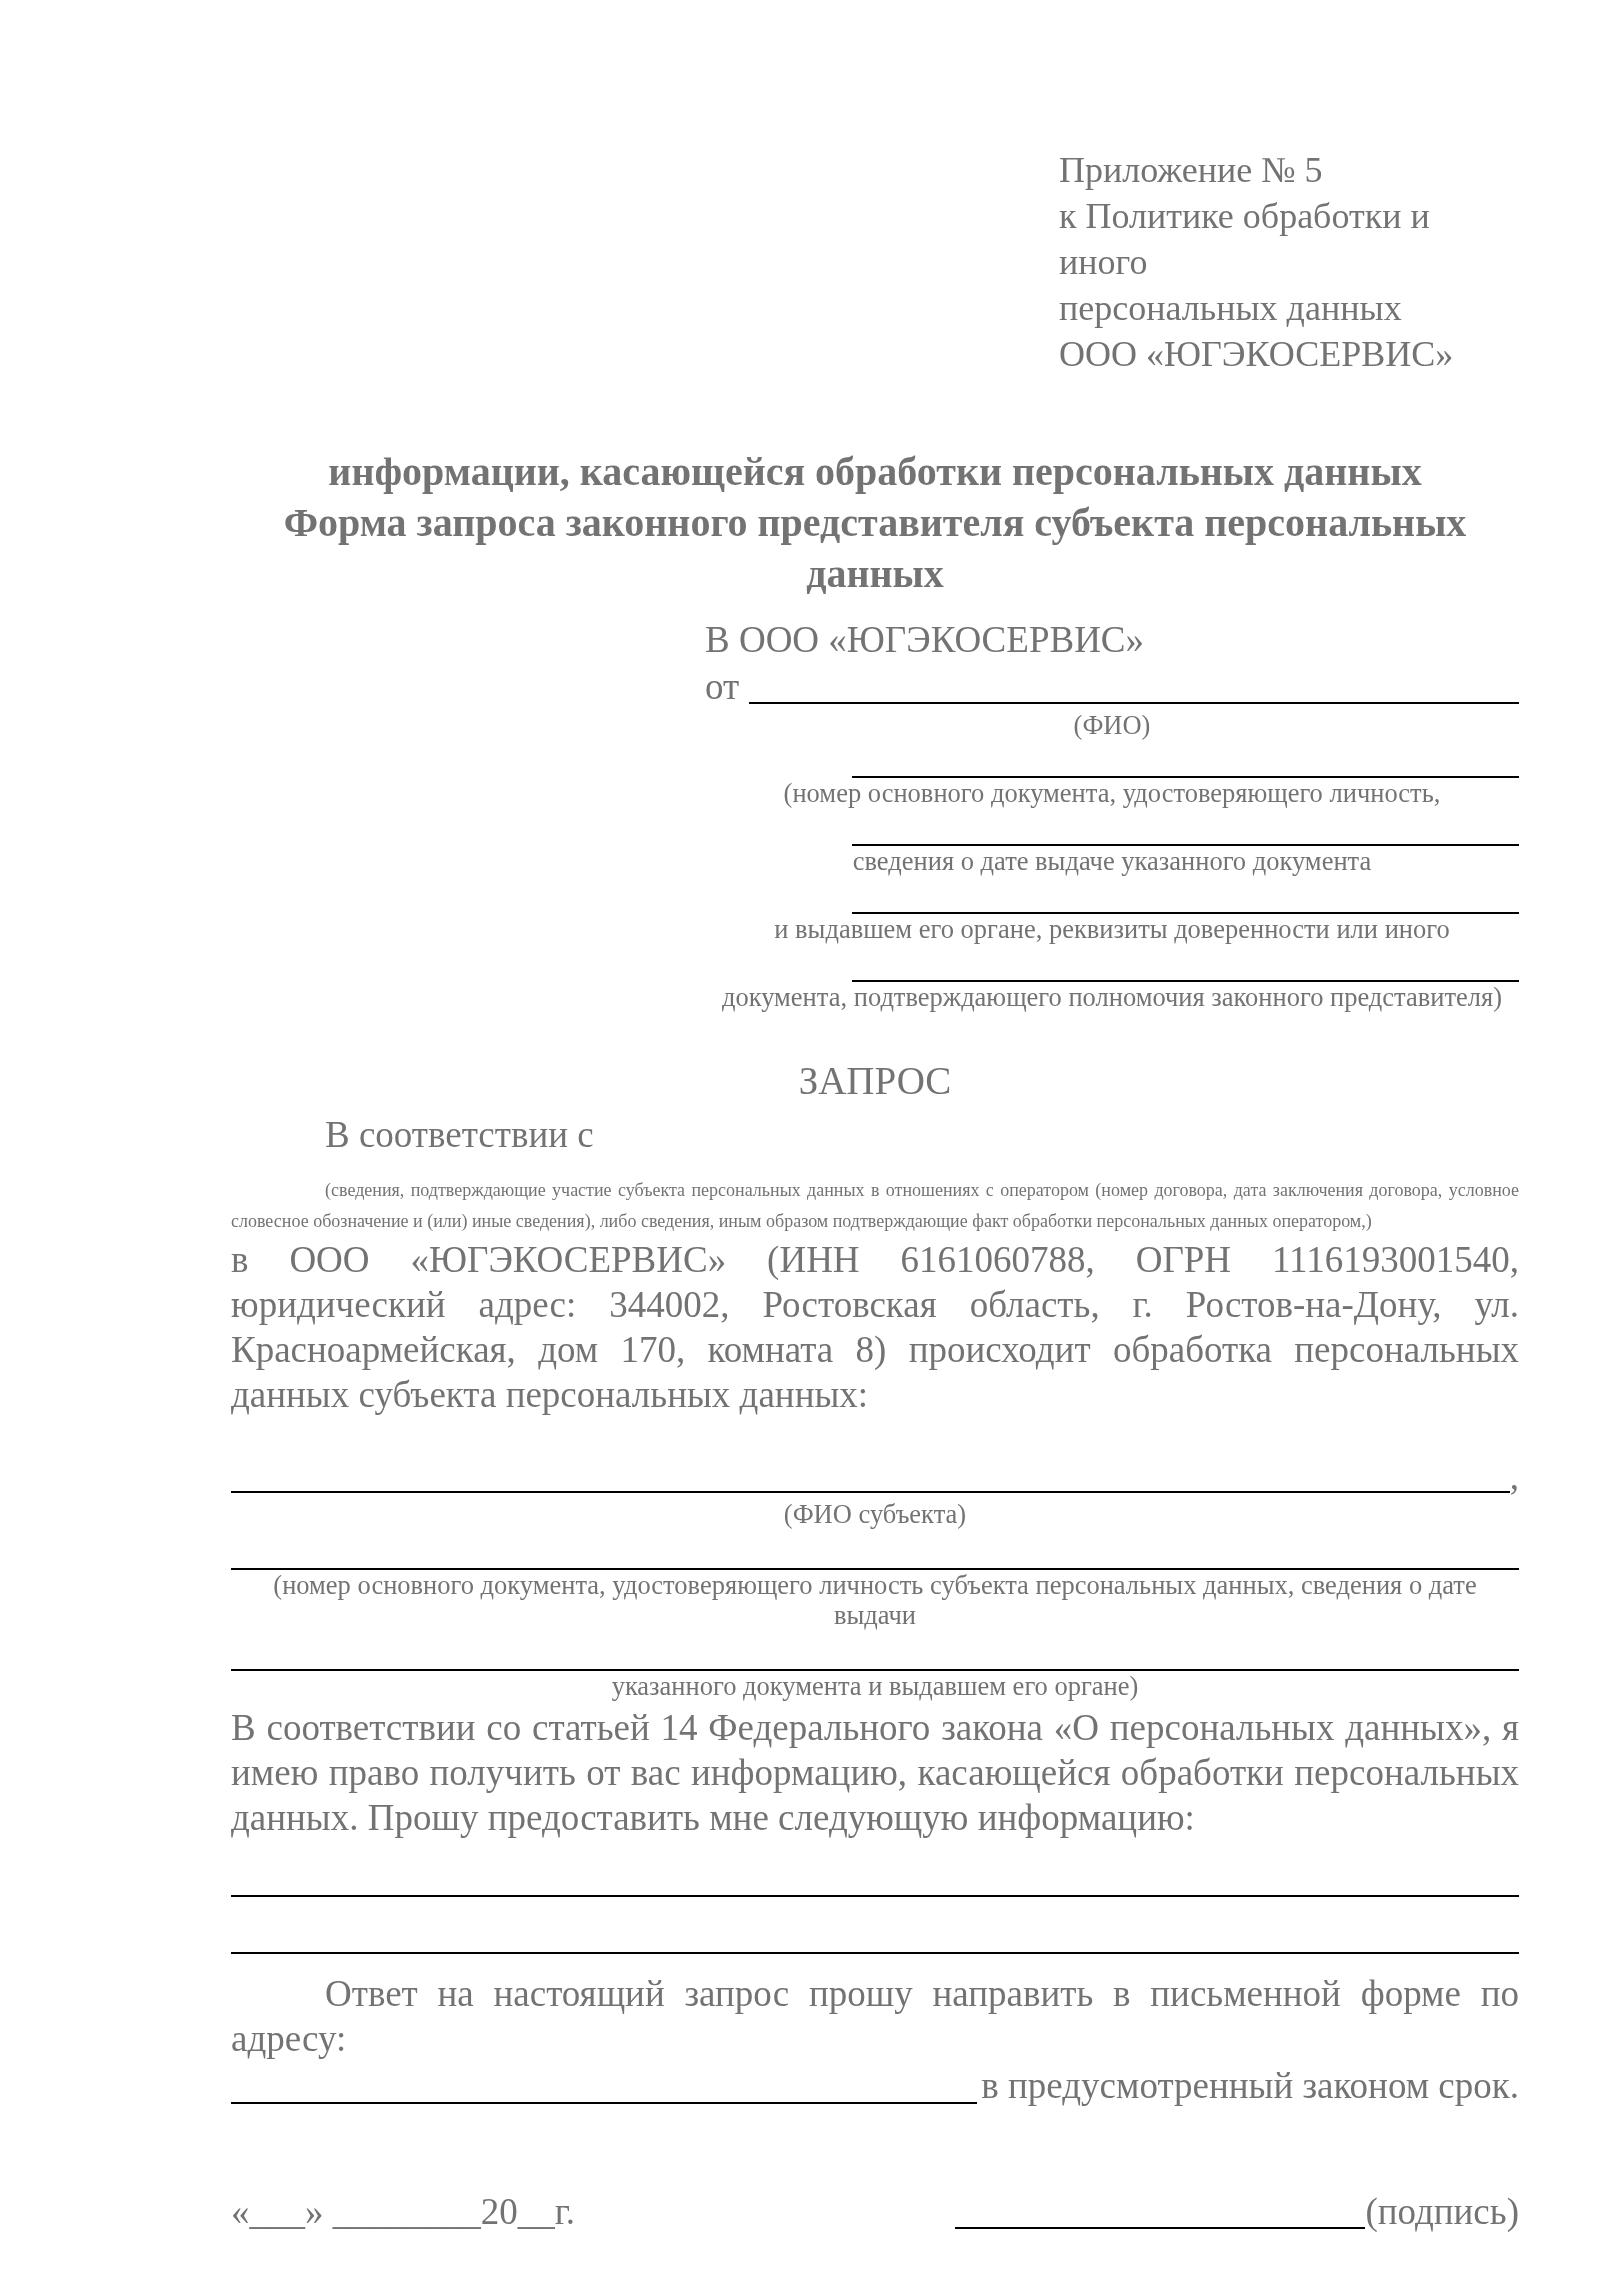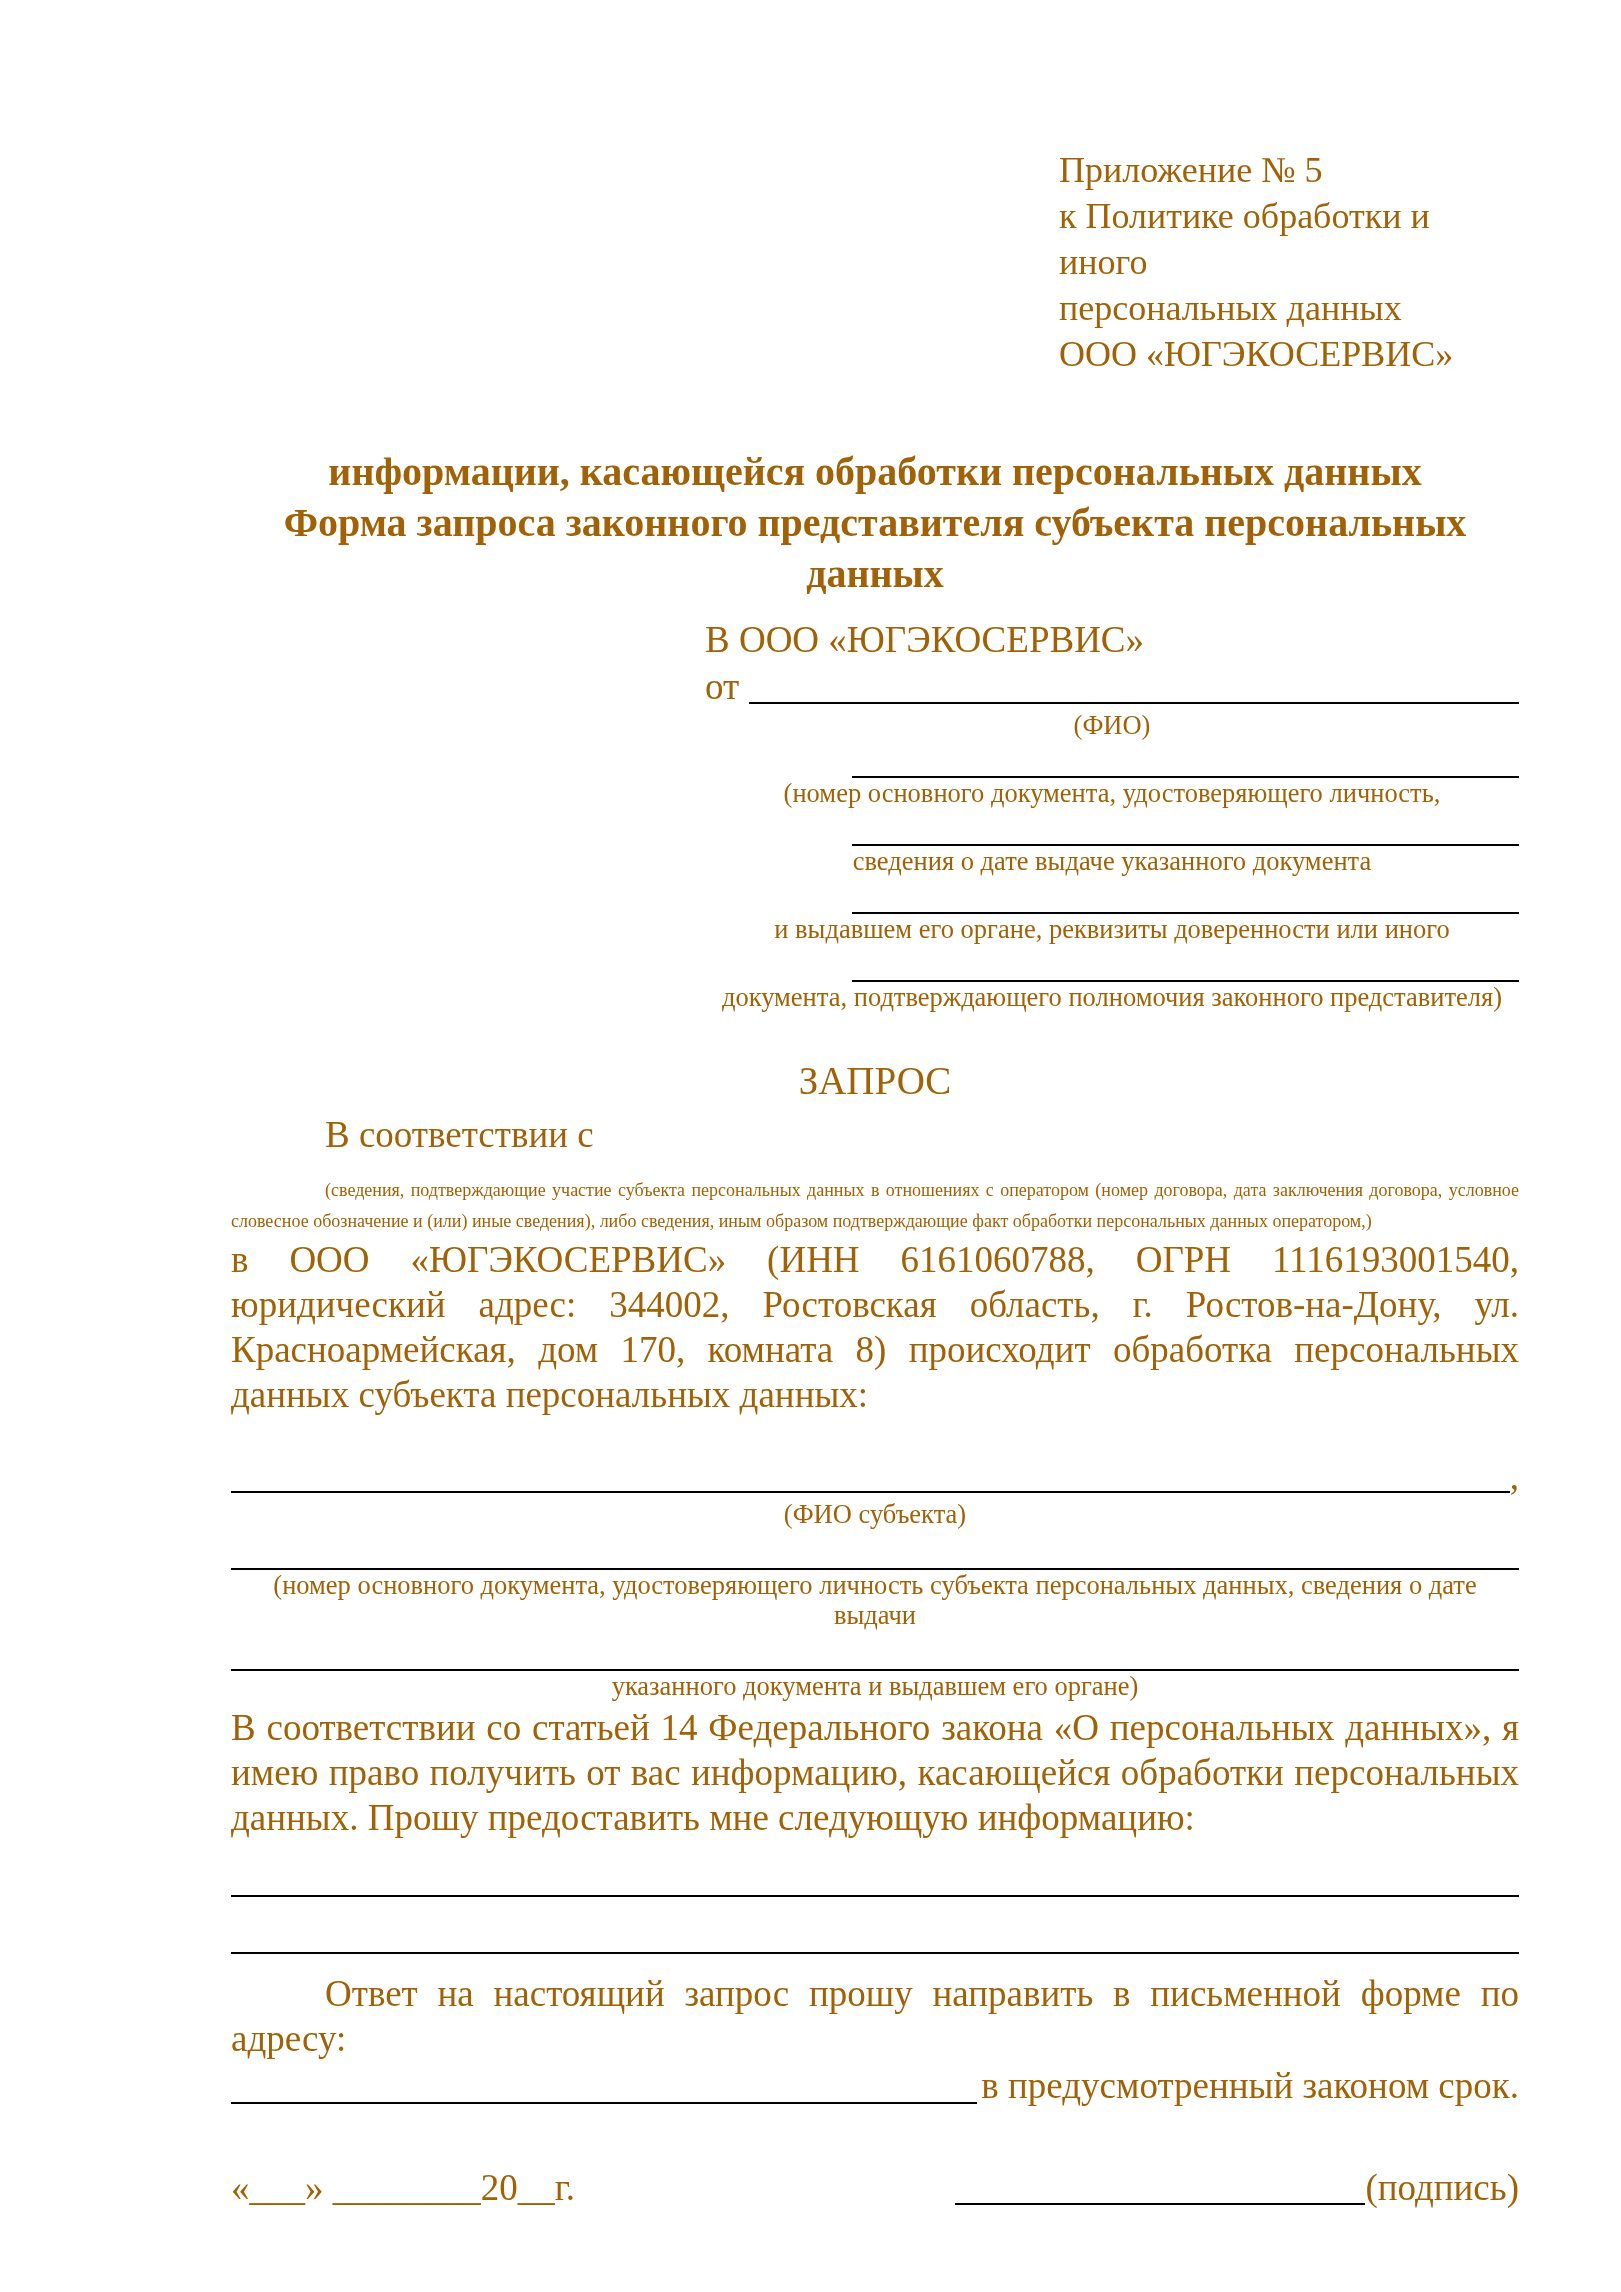--- a/index.html
+++ b/index.html
@@ -2,21 +2,21 @@
 <html lang="ru"><head>
 <meta charset="utf-8">
 <style>
   html,body { margin:0; padding:0; background:#ffffff; }
   .page {
     position: relative;
     width: 1621px;
     height: 2293px;
     box-sizing: border-box;
     background: #ffffff;
-    color: #a16207;
+    color: #737373;
     font-family: "Liberation Serif", "DejaVu Serif", serif;
     padding: 147px 102px 0 231px;
     overflow: hidden;
     border-radius: 18px;
   }
   
   .appendix { margin-left: 828px; font-size: 36px; line-height: 46px; }
   
   .doc-title { margin-top: 69px; text-align: center; font-weight: 700; font-size: 40px; line-height: 51px; }
   
@@ -32,21 +32,21 @@
   .small-print { font-size: 18px; line-height: 31px; text-align: justify; text-indent: 94px; margin-top: 8px; }
   .body-p { font-size: 37px; line-height: 45px; text-align: justify; }
   .comma-row { display: flex; font-size: 37px; line-height: 45px; margin-top: 37px; }
   .comma-row .fill { margin-left: 0; }
   .mid-line { border-bottom: 2.9px solid #000; height: 39px; }
   .law-p { margin-top: 3.9px; }
   .blank-rule { border-bottom: 2.9px solid #000; height: 55px; }
   .answer-1 { font-size: 37px; line-height: 45px; text-align: justify; text-align-last: justify; text-indent: 94px; margin-top: 17.6px; }
   .answer-2 { display: flex; font-size: 37px; line-height: 49px; }
   .answer-2 .fill { margin-left: 0; margin-right: 3.9px; }
-  .footer-row { display: flex; justify-content: space-between; align-items: flex-end; font-size: 37px; line-height: 47px; margin-top: 54px; }
+  .footer-row { display: flex; justify-content: space-between; align-items: flex-end; font-size: 37px; line-height: 47px; margin-top: 78px; }
   .sig-group { display: flex; align-items: flex-end; }
   .sig-line { width: 410px; border-bottom: 2.9px solid #000; align-self: flex-end; margin-bottom: 5.9px; }
 </style>
 </head>
 <body>
 
 <div class="page">
 
   <div class="appendix">
     <div>Приложение № 5</div>

